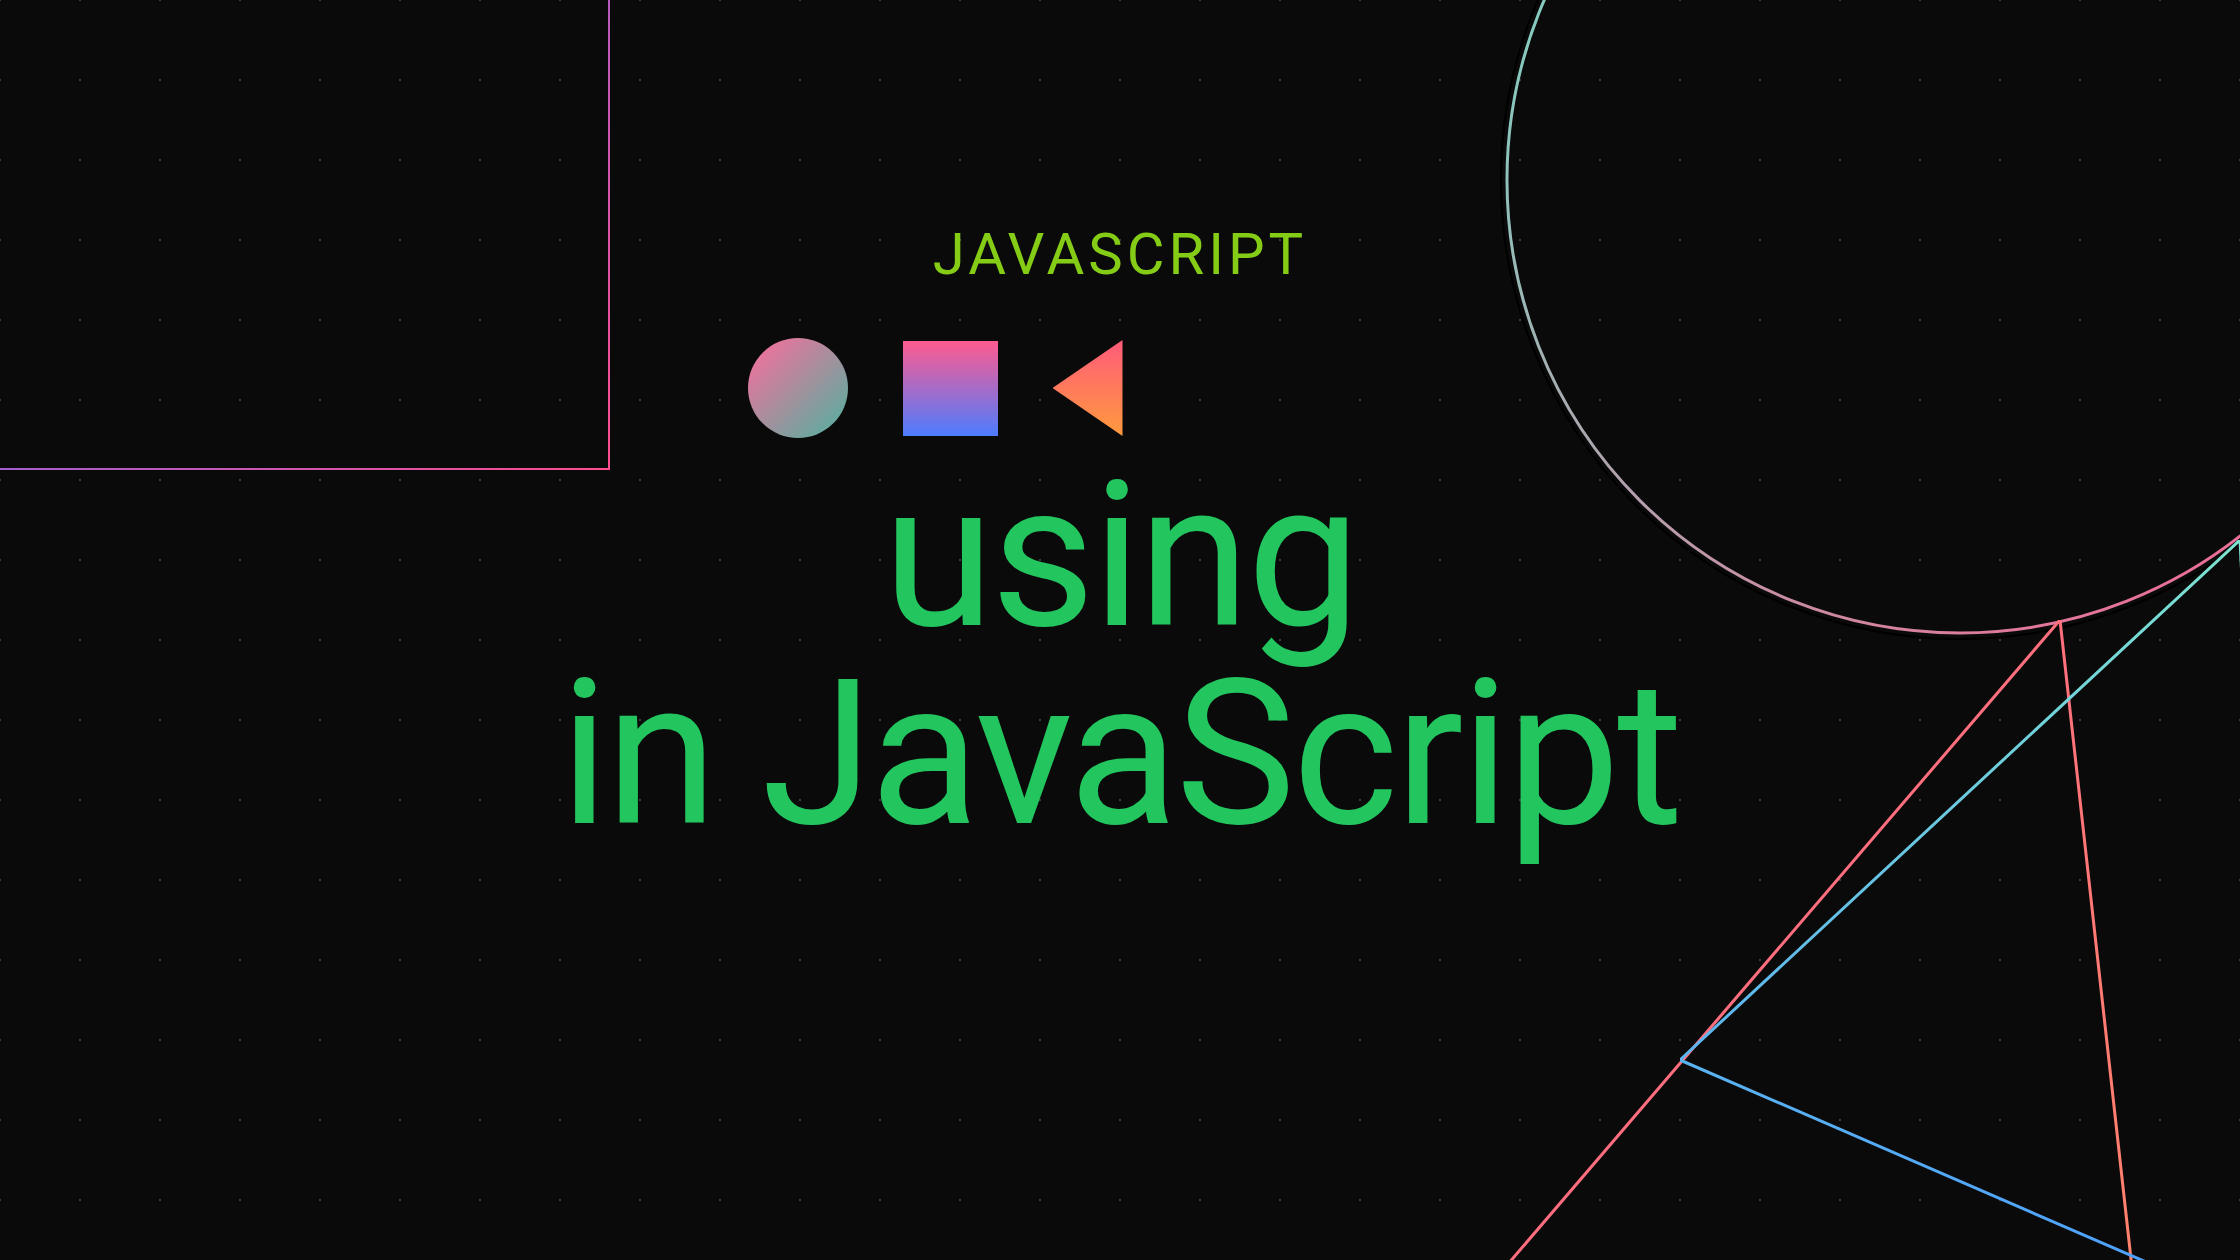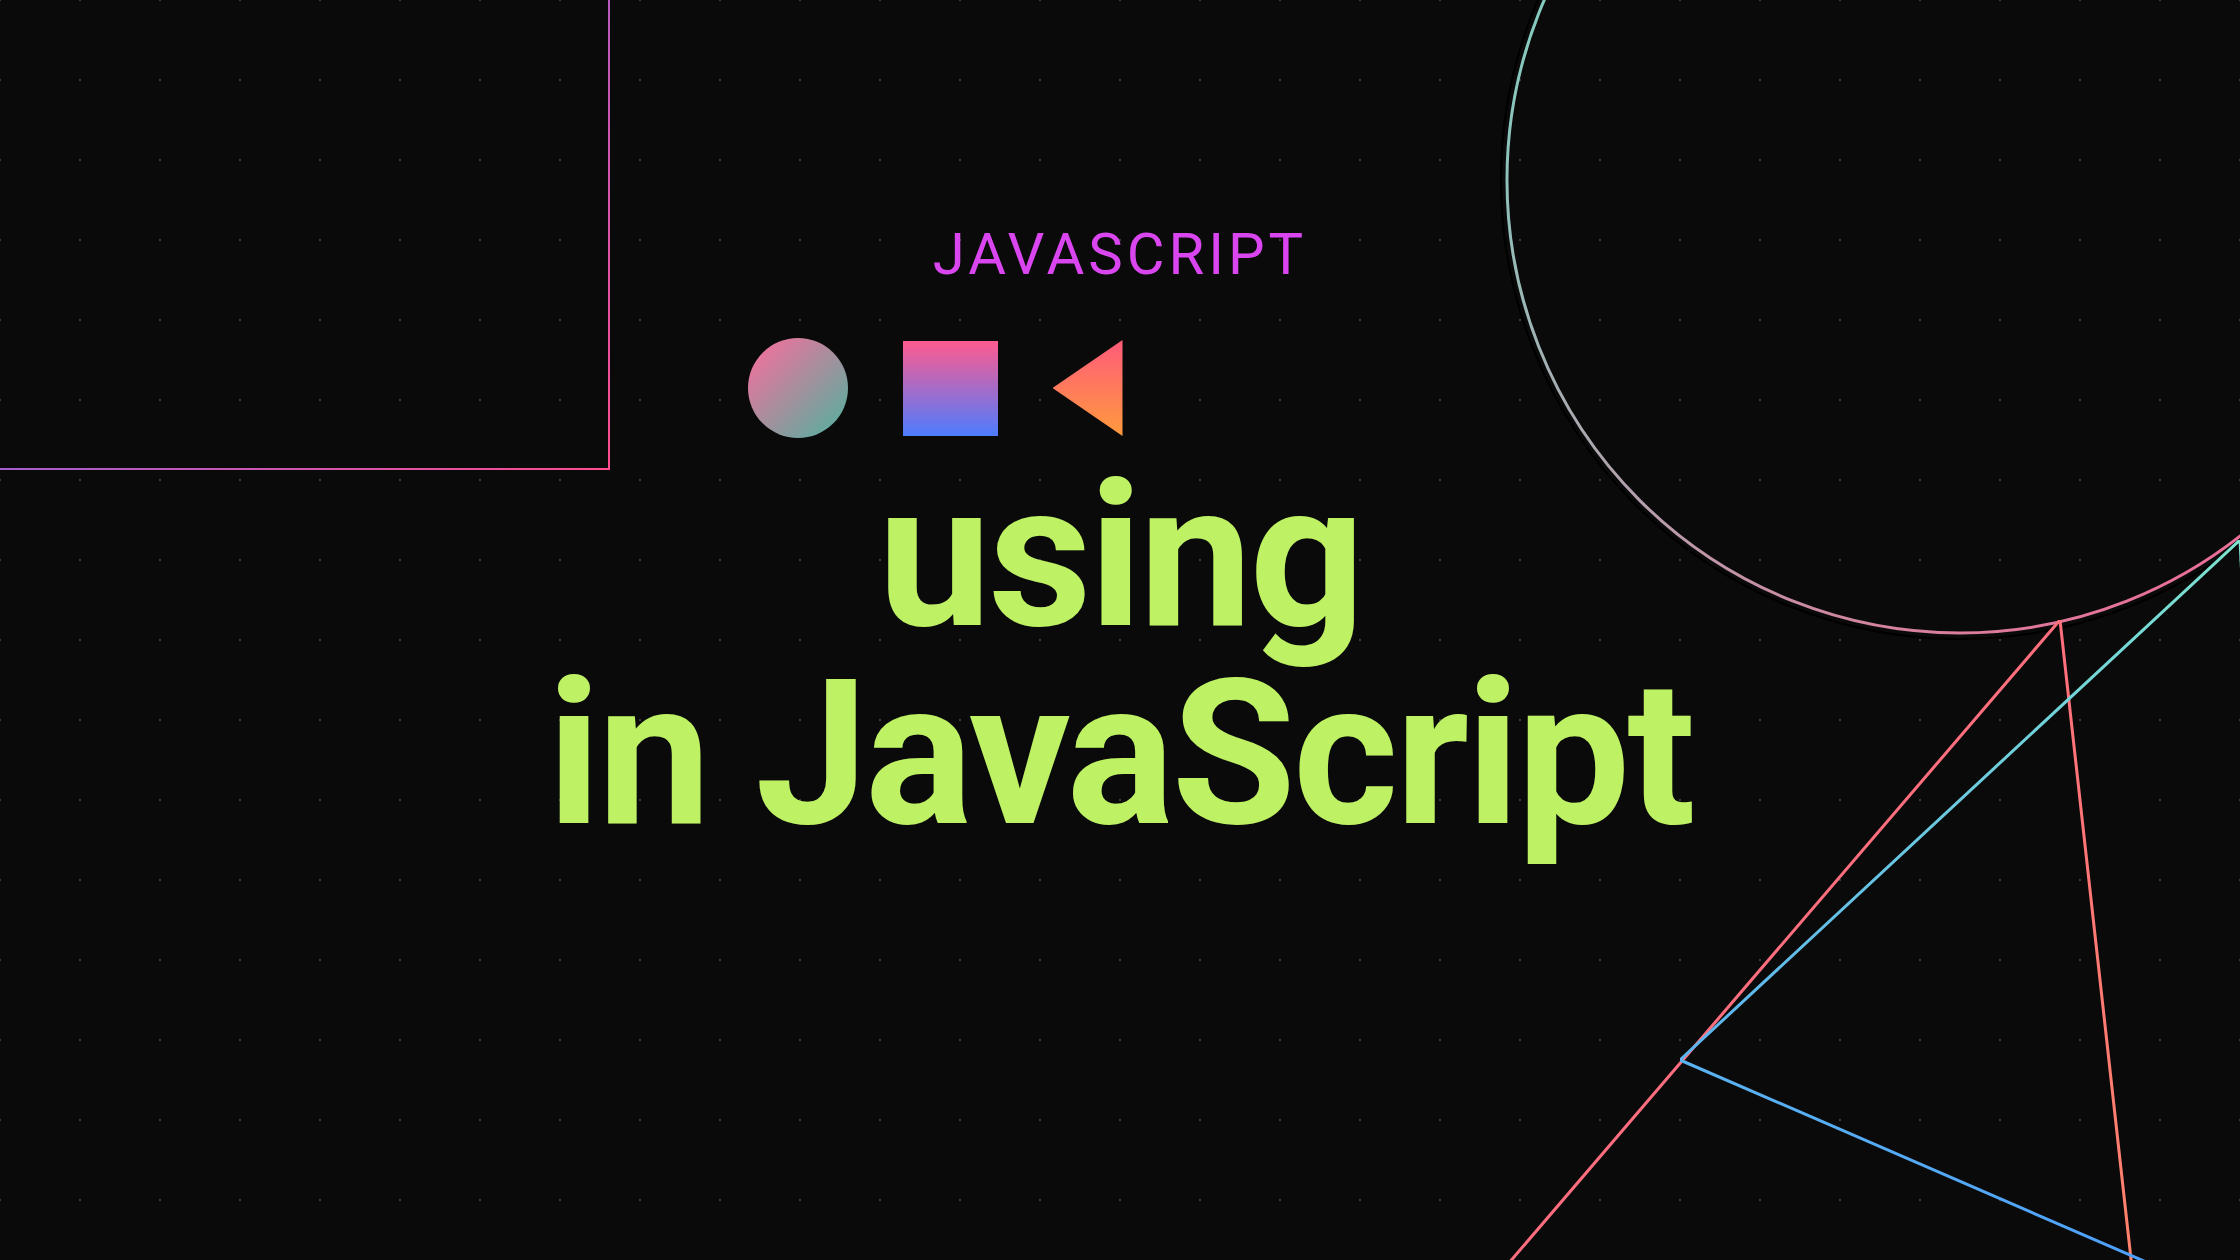--- a/index.html
+++ b/index.html
@@ -56,21 +56,21 @@
   }
   .content {
     position: absolute;
     top: 220px;
     left: 50%;
     transform: translateX(-50%);
     text-align: center;
     width: 100%;
   }
   .category {
-    color: #d946ef;
+    color: #84cc16;
     font-size: 58px;
     font-weight: 400;
     letter-spacing: 4px;
     margin-bottom: 50px;
   }
   .shapes-row {
     display: flex;
     justify-content: center;
     align-items: center;
     gap: 55px;
@@ -87,23 +87,23 @@
     width: 95px;
     height: 95px;
     background: linear-gradient(180deg, #ff5b8f 0%, #4d7cff 100%);
   }
   .shape-triangle-wrap {
     width: 70px; height: 96px;
     background: linear-gradient(180deg, #ff5b7a 0%, #ff9a3d 100%);
     clip-path: polygon(100% 0, 100% 100%, 0 50%);
   }
   .title {
-    color: #bef264;
+    color: #22c55e;
     font-size: 202px;
-    font-weight: 700;
+    font-weight: 400;
     line-height: 0.98;
     letter-spacing: -3px;
   }
   .title-line { display: block; white-space: nowrap; }
 </style>
 </head>
 <body>
 
 <div class="dot-grid"></div>
 

